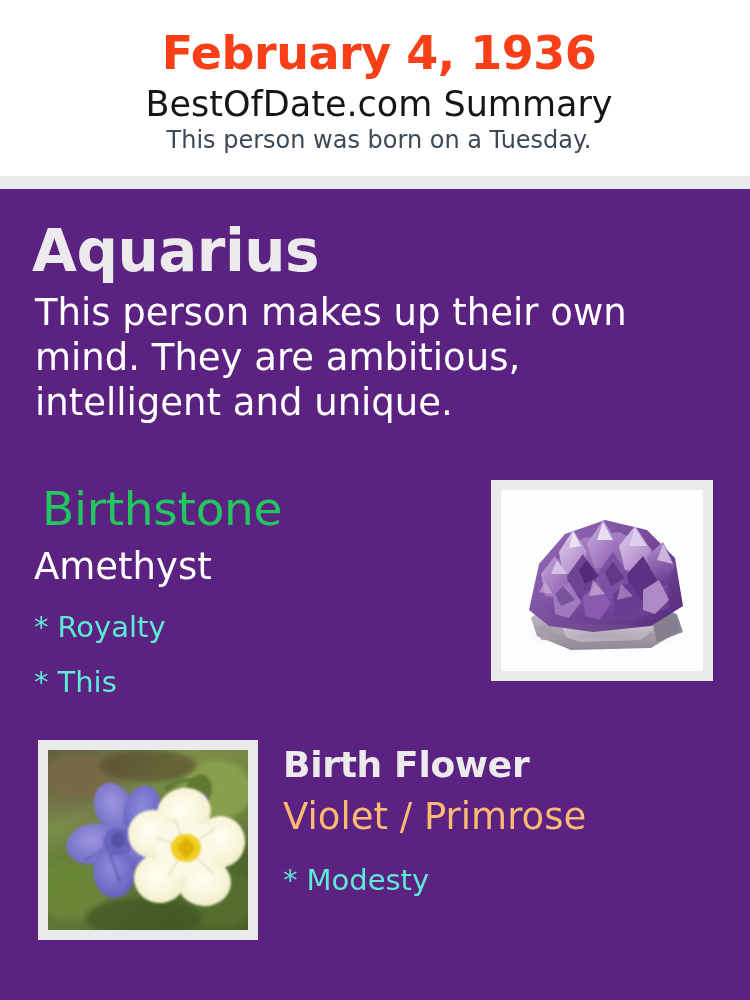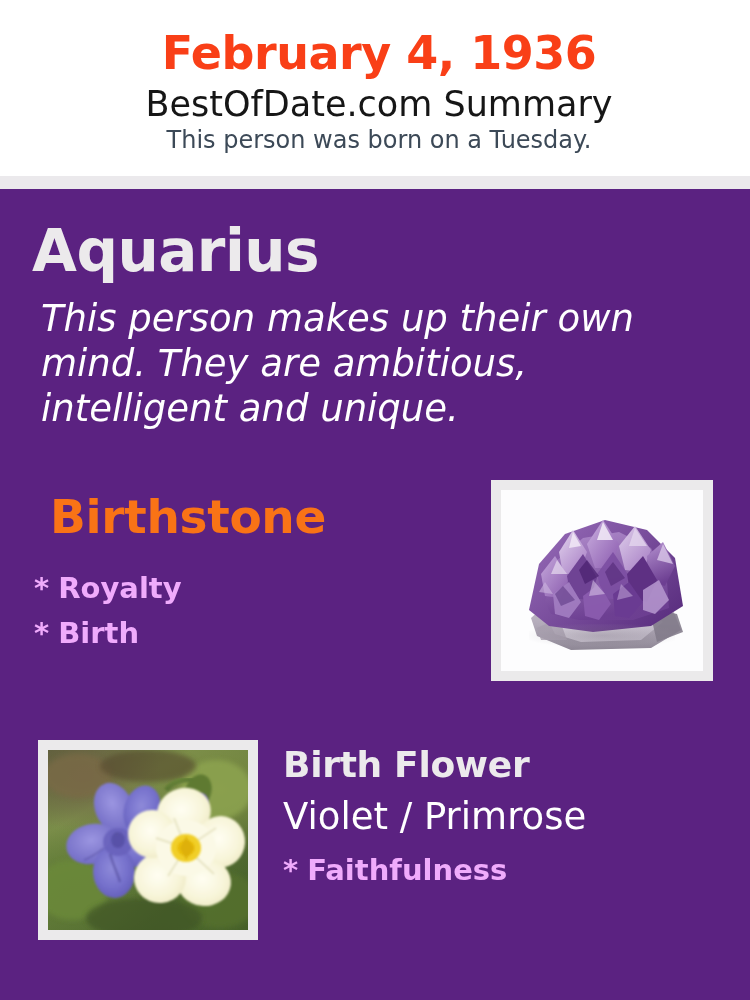--- a/index.html
+++ b/index.html
@@ -88,64 +88,64 @@
   }
   .zodiac-title {
     margin: 0;
     font-size: 58px;
     font-weight: bold;
     line-height: 62px;
     color: #eceaec;
     letter-spacing: -0.5px;
   }
   .zodiac-desc {
-    margin: 9px;
+    margin: 3px;
     padding-top: 5px;
     font-size: 37px;
     font-weight: normal;
     line-height: 45px;
     color: #ffffff;
     max-width: 650px;
-    font-style: italic;
   }
 
   
   .birthstone-text {
     position: absolute;
     left: 34px;
     top: 285px;
     width: 440px;
   }
   .section-title {
-    margin: 16px;
+    margin: 8px;
     font-size: 47px;
-    font-weight: bold;
+    font-weight: normal;
     line-height: 54px;
-    color: #f97316;
+    color: #22c55e;
     letter-spacing: -0.3px;
   }
   .section-sub {
     margin: 0;
     padding-top: 1px;
     font-size: 37px;
     font-weight: normal;
     line-height: 44px;
     color: #ffffff;
   }
   .trait-list {
     margin: 0;
     padding: 6px 0 0 0;
     list-style: none;
   }
   .trait-list li {
     font-size: 29px;
-    font-weight: bold;
+    font-weight: normal;
     line-height: 45px;
-    color: #f0abfc;
+    color: #5eead4;
     white-space: nowrap;
+    margin-top: 10px;
   }
   .trait-star { margin-right: 9px; }
 
   
   .photo-frame {
     position: absolute;
     background: #ebeaeb;
     padding: 10px;
     box-sizing: border-box;
   }
@@ -214,21 +214,21 @@
     color: #eceaec;
     letter-spacing: -0.3px;
     white-space: nowrap;
   }
   .flower-sub {
     margin: 0;
     padding-top: 1px;
     font-size: 37px;
     font-weight: normal;
     line-height: 45px;
-    color: #ffffff;
+    color: #fdba74;
     white-space: nowrap;
   }
   .flower-text .trait-list { padding-top: 9px; }
 </style>
 </head>
 <body>
 
 <div id="page">
 
   <div class="header">
@@ -241,26 +241,27 @@
 
   <div class="panel">
 
     <div class="zodiac">
       <h2 class="zodiac-title">Aquarius</h2>
       <p class="zodiac-desc">This person makes up their own mind. They are ambitious, intelligent and unique.</p>
     </div>
 
     <div class="birthstone-text">
       <h2 class="section-title">Birthstone</h2>
+      <div class="section-sub">Amethyst</div>
       <ul class="trait-list">
         <li>
           <span class="trait-star">*</span><span>Royalty</span>
         </li>
         <li>
-          <span class="trait-star">*</span><span>Birth</span>
+          <span class="trait-star">*</span><span>This</span>
         </li>
       </ul>
     </div>
 
     <div class="photo-frame frame-stone">
       <div class="photo-inner">
         <div class="stone-bg">
           <div class="stone-shadow"></div>
           <svg width="100%" height="100%" viewBox="0 0 202 181" preserveAspectRatio="none">
             <defs>
@@ -411,19 +412,19 @@
           </svg>
         </div>
       </div>
     </div>
 
     <div class="flower-text">
       <h2 class="flower-title">Birth Flower</h2>
       <div class="flower-sub">Violet / Primrose</div>
       <ul class="trait-list">
         <li>
-          <span class="trait-star">*</span><span>Faithfulness</span>
+          <span class="trait-star">*</span><span>Modesty</span>
         </li>
       </ul>
     </div>
 
   </div>
 </div>
 
 </body></html>

